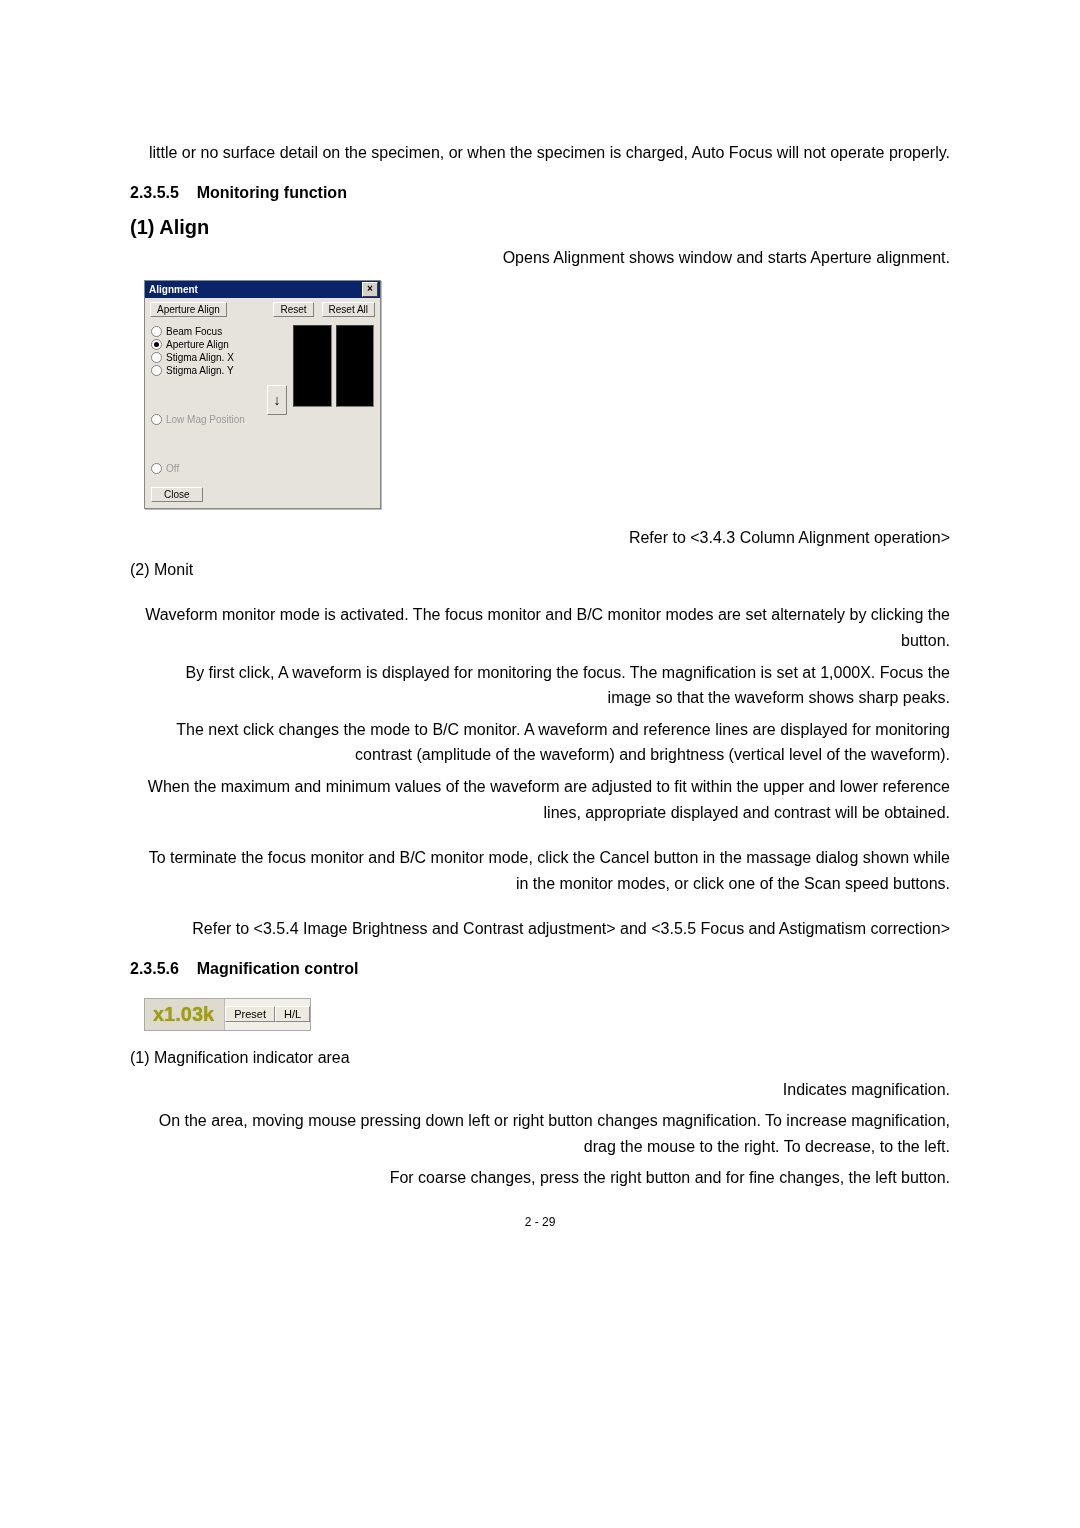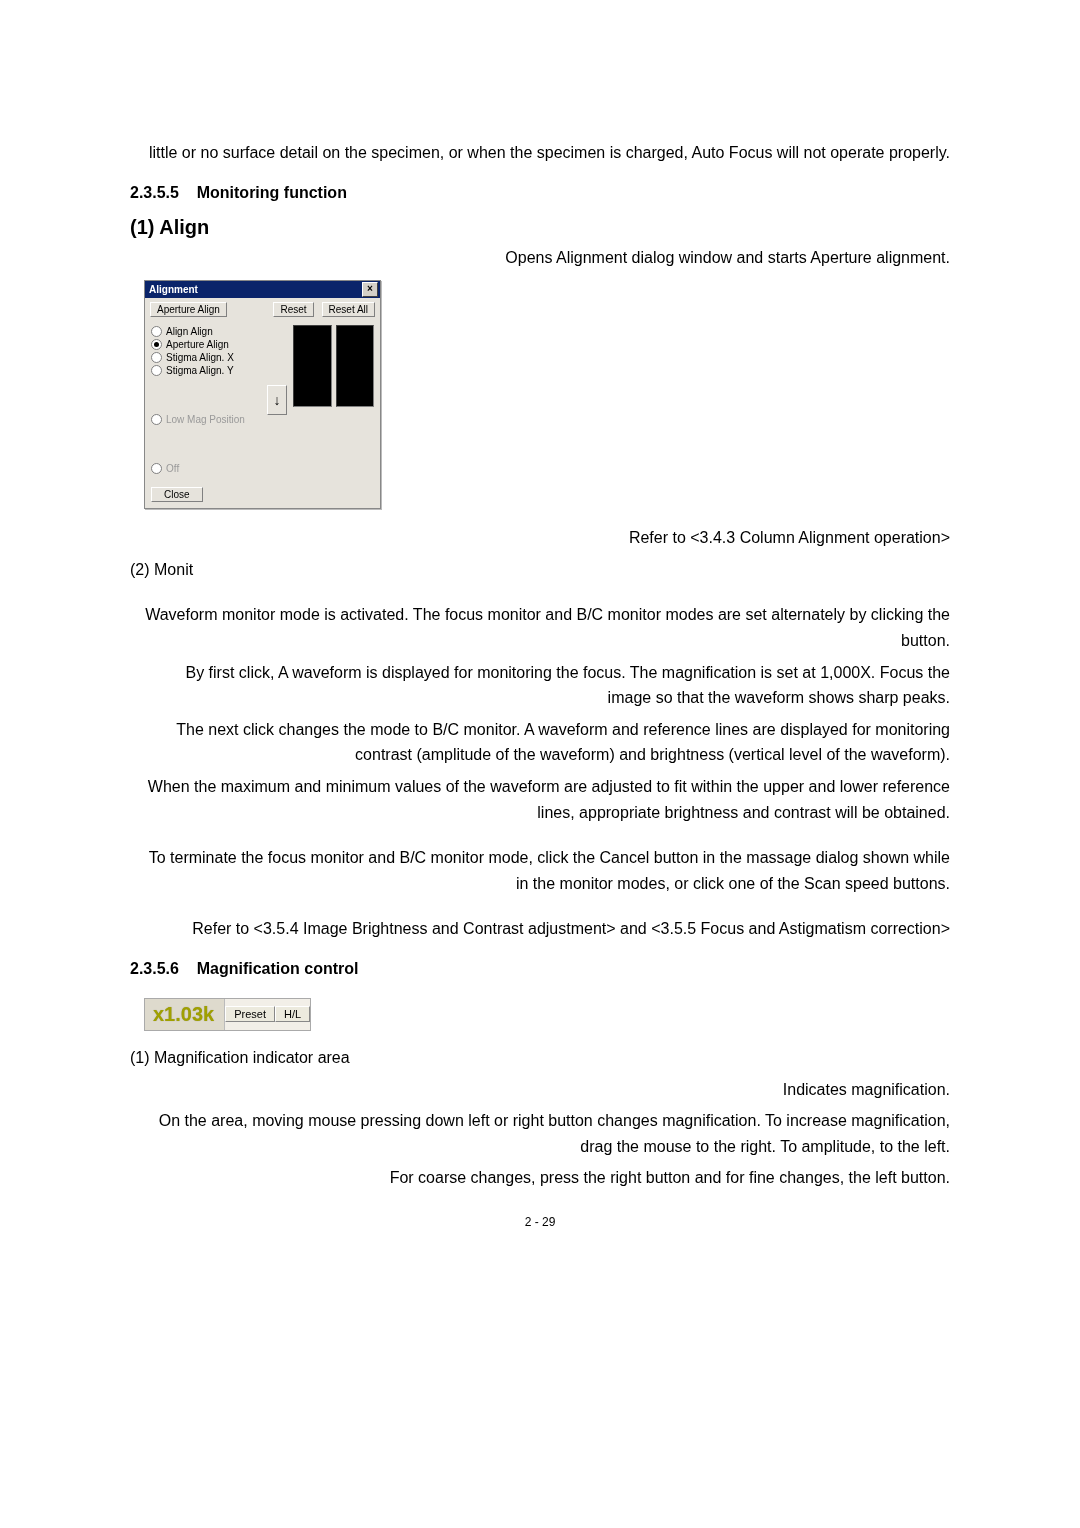--- a/index.html
+++ b/index.html
@@ -167,39 +167,39 @@
 <div class="page">
 
   <p class="body-text indent1">little or no surface detail on the specimen, or when the specimen is charged, Auto Focus will not operate properly.</p>
 
   <h4 class="sec">
     <span class="section-num">2.3.5.5</span>&nbsp;&nbsp;&nbsp;
     <span class="section-title">Monitoring function</span>
   </h4>
 
   <h5 class="sub">(1) Align</h5>
-  <p class="body-text indent1">Opens Alignment dialog window and starts Aperture alignment.</p>
+  <p class="body-text indent1">Opens Alignment shows window and starts Aperture alignment.</p>
 
   
   <div class="dlg">
     <div class="dlg-titlebar">
       <span>Alignment</span>
       <div class="dlg-close">×</div>
     </div>
     <div class="dlg-toolbar">
       <span class="dlg-btn">Aperture Align</span>
       <span style="flex:1"></span>
       <span class="dlg-btn">Reset</span>
       <span class="dlg-btn">Reset All</span>
     </div>
     <div class="dlg-body">
       <div class="dlg-radios">
         <div class="radio-row">
             <span class="radio"></span>
-            <span>Align  Align</span>
+            <span>Beam  Focus</span>
           </div>
         <div class="radio-row">
             <span class="radio sel"></span>
             <span>Aperture Align</span>
           </div>
         <div class="radio-row">
             <span class="radio"></span>
             <span>Stigma Align. X</span>
           </div>
         <div class="radio-row">
@@ -228,21 +228,21 @@
 
   <p class="body-text indent1">Refer to &lt;3.4.3 Column Alignment operation&gt;</p>
 
   <p class="body-text">(2) Monit</p>
 
   <div class="spacer"></div>
 
   <p class="body-text indent1">Waveform monitor mode is activated. The focus monitor and B/C monitor modes are set alternately by clicking the button.</p>
   <p class="body-text indent1">By first click, A waveform is displayed for monitoring the focus.    The magnification is set at 1,000X.    Focus the image so that the waveform shows sharp peaks.</p>
   <p class="body-text indent1">The next click changes the mode to B/C monitor. A waveform and reference lines are displayed for monitoring contrast (amplitude of the waveform) and brightness (vertical level of the waveform).</p>
-  <p class="body-text indent1">When the maximum and minimum values of the waveform are adjusted to fit within the upper and lower reference lines, appropriate brightness and contrast will be obtained.</p>
+  <p class="body-text indent1">When the maximum and minimum values of the waveform are adjusted to fit within the upper and lower reference lines, appropriate displayed and contrast will be obtained.</p>
 
   <div class="spacer"></div>
 
   <p class="body-text indent1">To terminate the focus monitor and B/C monitor mode, click the Cancel button in the massage dialog shown while in the monitor modes, or click one of the Scan speed buttons.</p>
 
   <div class="spacer"></div>
 
   <p class="body-text indent1">Refer to &lt;3.5.4 Image Brightness and Contrast adjustment&gt; and &lt;3.5.5 Focus and Astigmatism correction&gt;</p>
 
   <h4 class="sec">
@@ -253,17 +253,17 @@
   <div class="magctl">
     <div class="display">x1.03k</div>
     <div class="btns">
       <div class="mbtn">Preset</div>
       <div class="mbtn">H/L</div>
     </div>
   </div>
 
   <p class="body-text">(1) Magnification indicator area</p>
   <p class="body-text indent1">Indicates magnification.</p>
-  <p class="body-text indent1">On the area, moving mouse pressing down left or right button changes magnification. To increase magnification, drag the mouse to the right. To amplitude, to the left.</p>
+  <p class="body-text indent1">On the area, moving mouse pressing down left or right button changes magnification. To increase magnification, drag the mouse to the right. To decrease, to the left.</p>
   <p class="body-text indent1">For coarse changes, press the right button and for fine changes, the left button.</p>
 
   <div class="pagenum">2 - 29</div>
 </div>
 
 </body></html>

